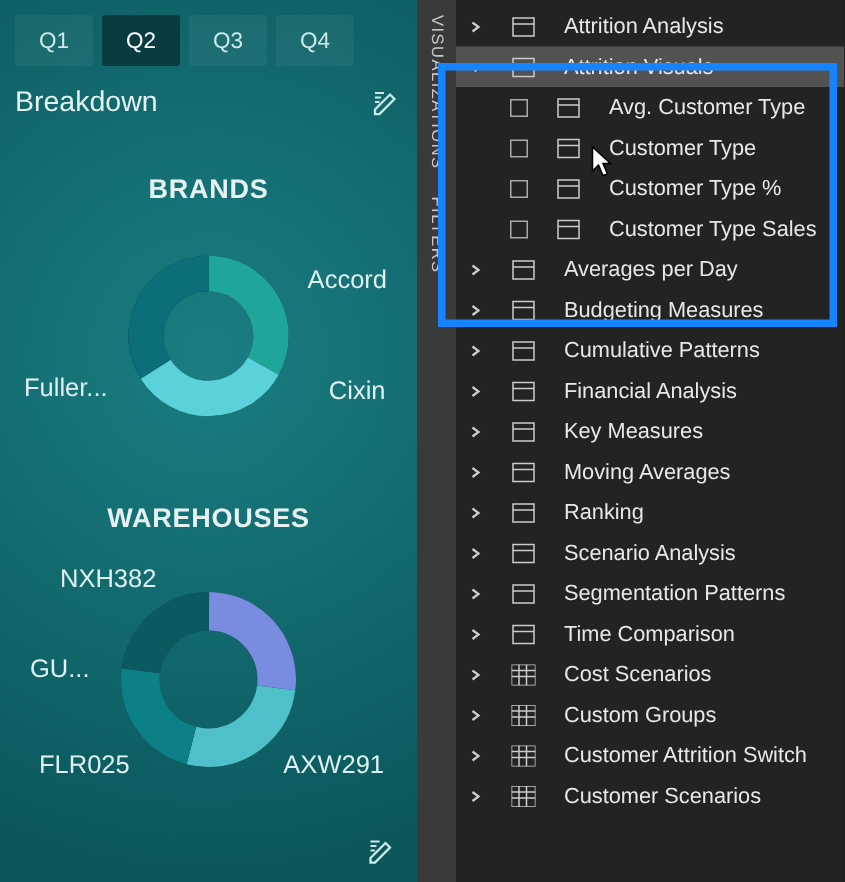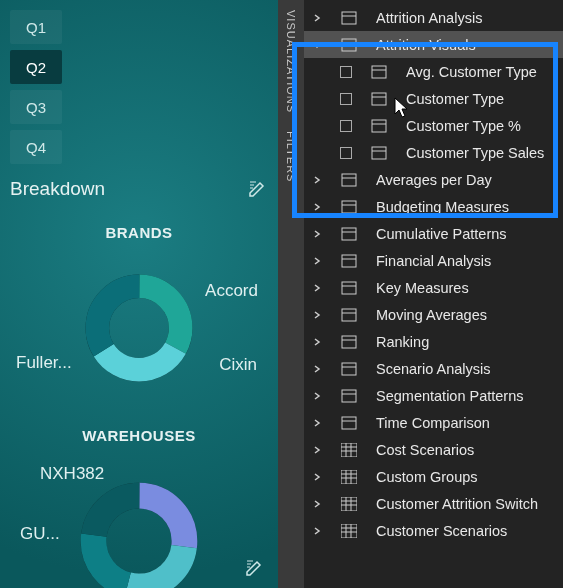--- a/index.html
+++ b/index.html
@@ -8,36 +8,36 @@
 
   
   .report {
     width: 278px;
     height: 588px;
     background: radial-gradient(circle at 50% 40%, #1b7d82, #0a585c 90%);
     color: #d8f0f0;
     position: relative;
     padding: 10px;
   }
-  .tabs { display: flex; gap: 6px; flex-direction: column; }
+  .tabs { display: flex; gap: 6px; }
   .tab {
     width: 52px; height: 34px;
     display: flex; align-items: center; justify-content: center;
     background: rgba(255,255,255,0.05);
     border-radius: 2px;
     font-size: 15px; color: #cfe8e8;
     cursor: pointer;
   }
   .tab.active { background: #083c40; color: #fff; }
 
   .breakdown-row { display: flex; align-items: center; justify-content: space-between; margin-top: 14px; }
   .breakdown-title { font-size: 19px; font-weight: 400; color: #e6f2f2; }
   .edit-icon { width: 22px; height: 22px; display:flex; align-items:center; justify-content:center; }
 
-  .section-title { text-align: center; font-size: 15px; font-weight: 600; color: #e6f2f2; margin-top: 24px; letter-spacing: 0.5px;}
+  .section-title { text-align: center; font-size: 18px; font-weight: 600; color: #e6f2f2; margin-top: 36px; letter-spacing: 0.5px;}
   .donut-wrap { position: relative; width: 258px; height: 150px; margin-top: 12px; }
   .donut { position: absolute; left: 50%; top: 50%; transform: translate(-50%,-50%); }
   .dlabel { position: absolute; font-size: 17px; color: #e0f0f0; white-space: nowrap; }
 
   .bottom-edit { position: absolute; bottom: 8px; right: 12px; width:22px; height:22px;}
 
   
   .right {
     flex: 1;
     display: flex;

